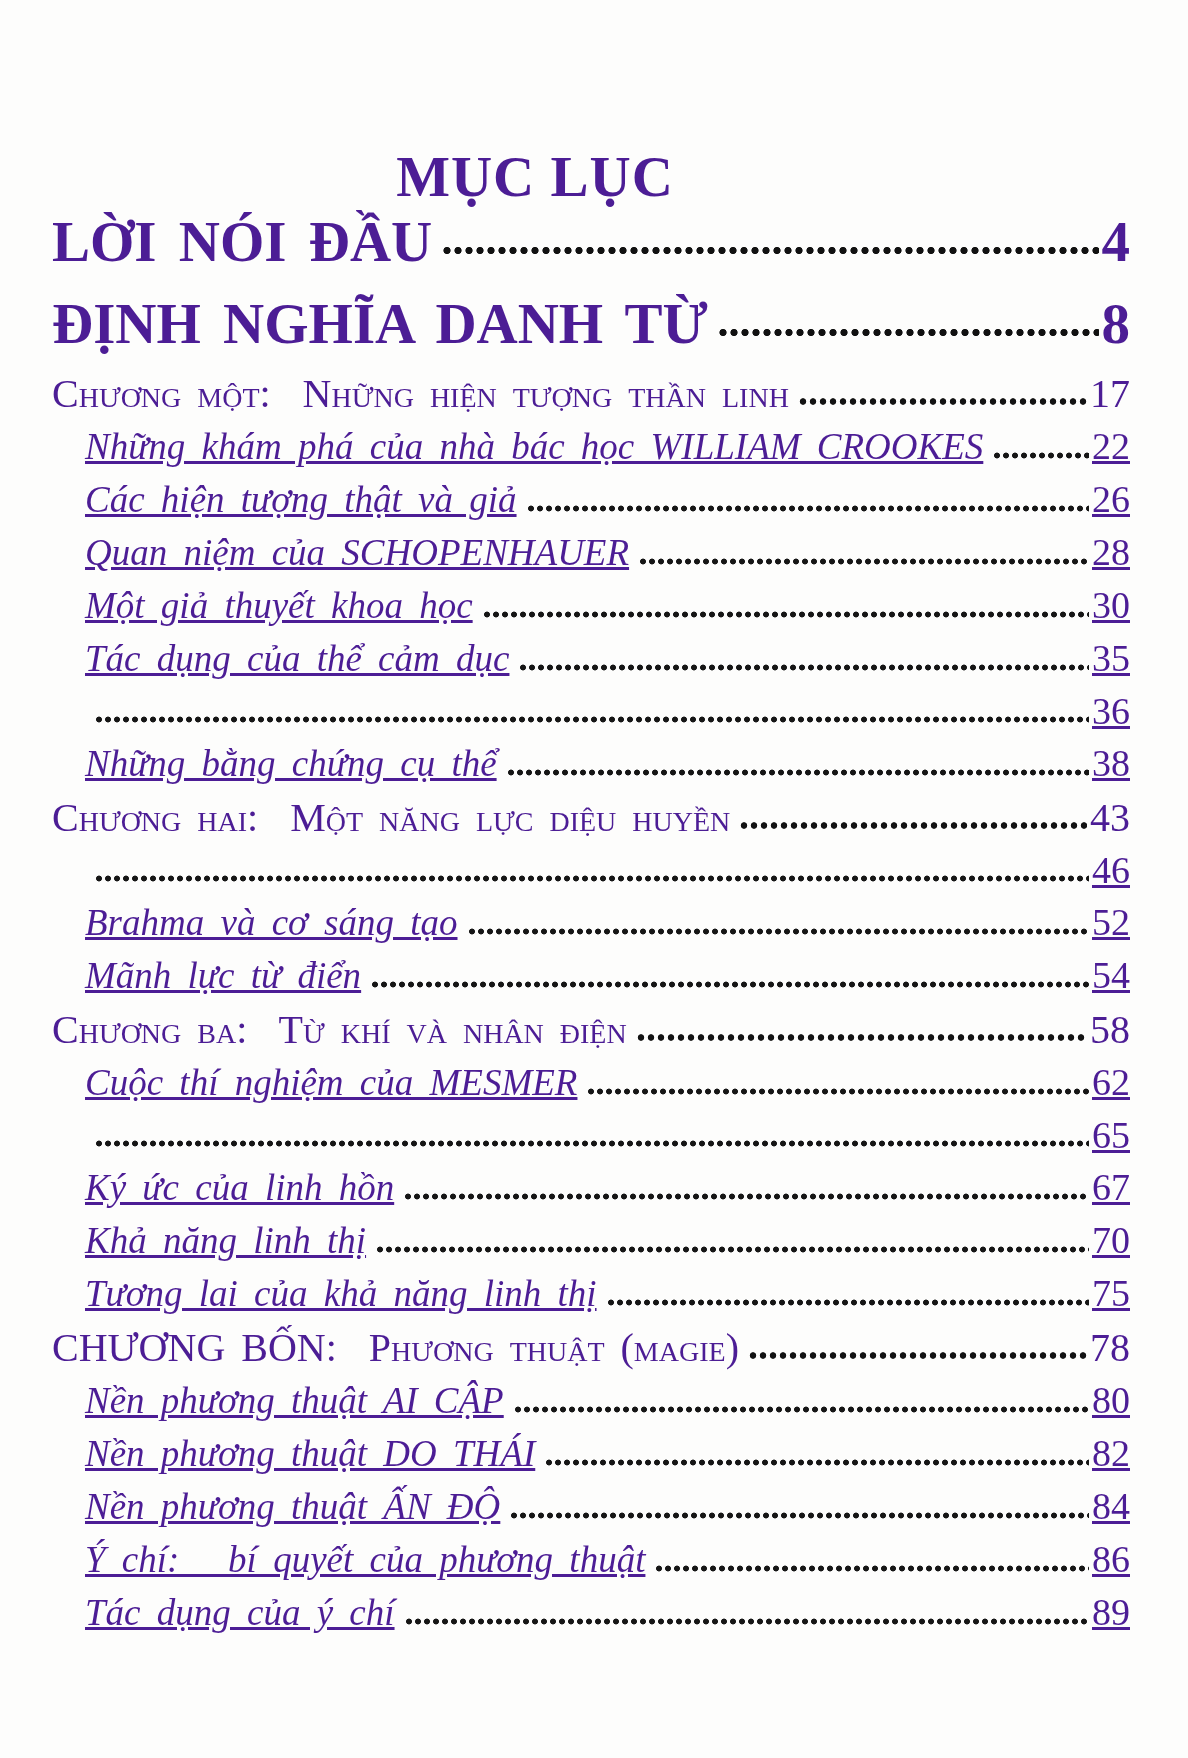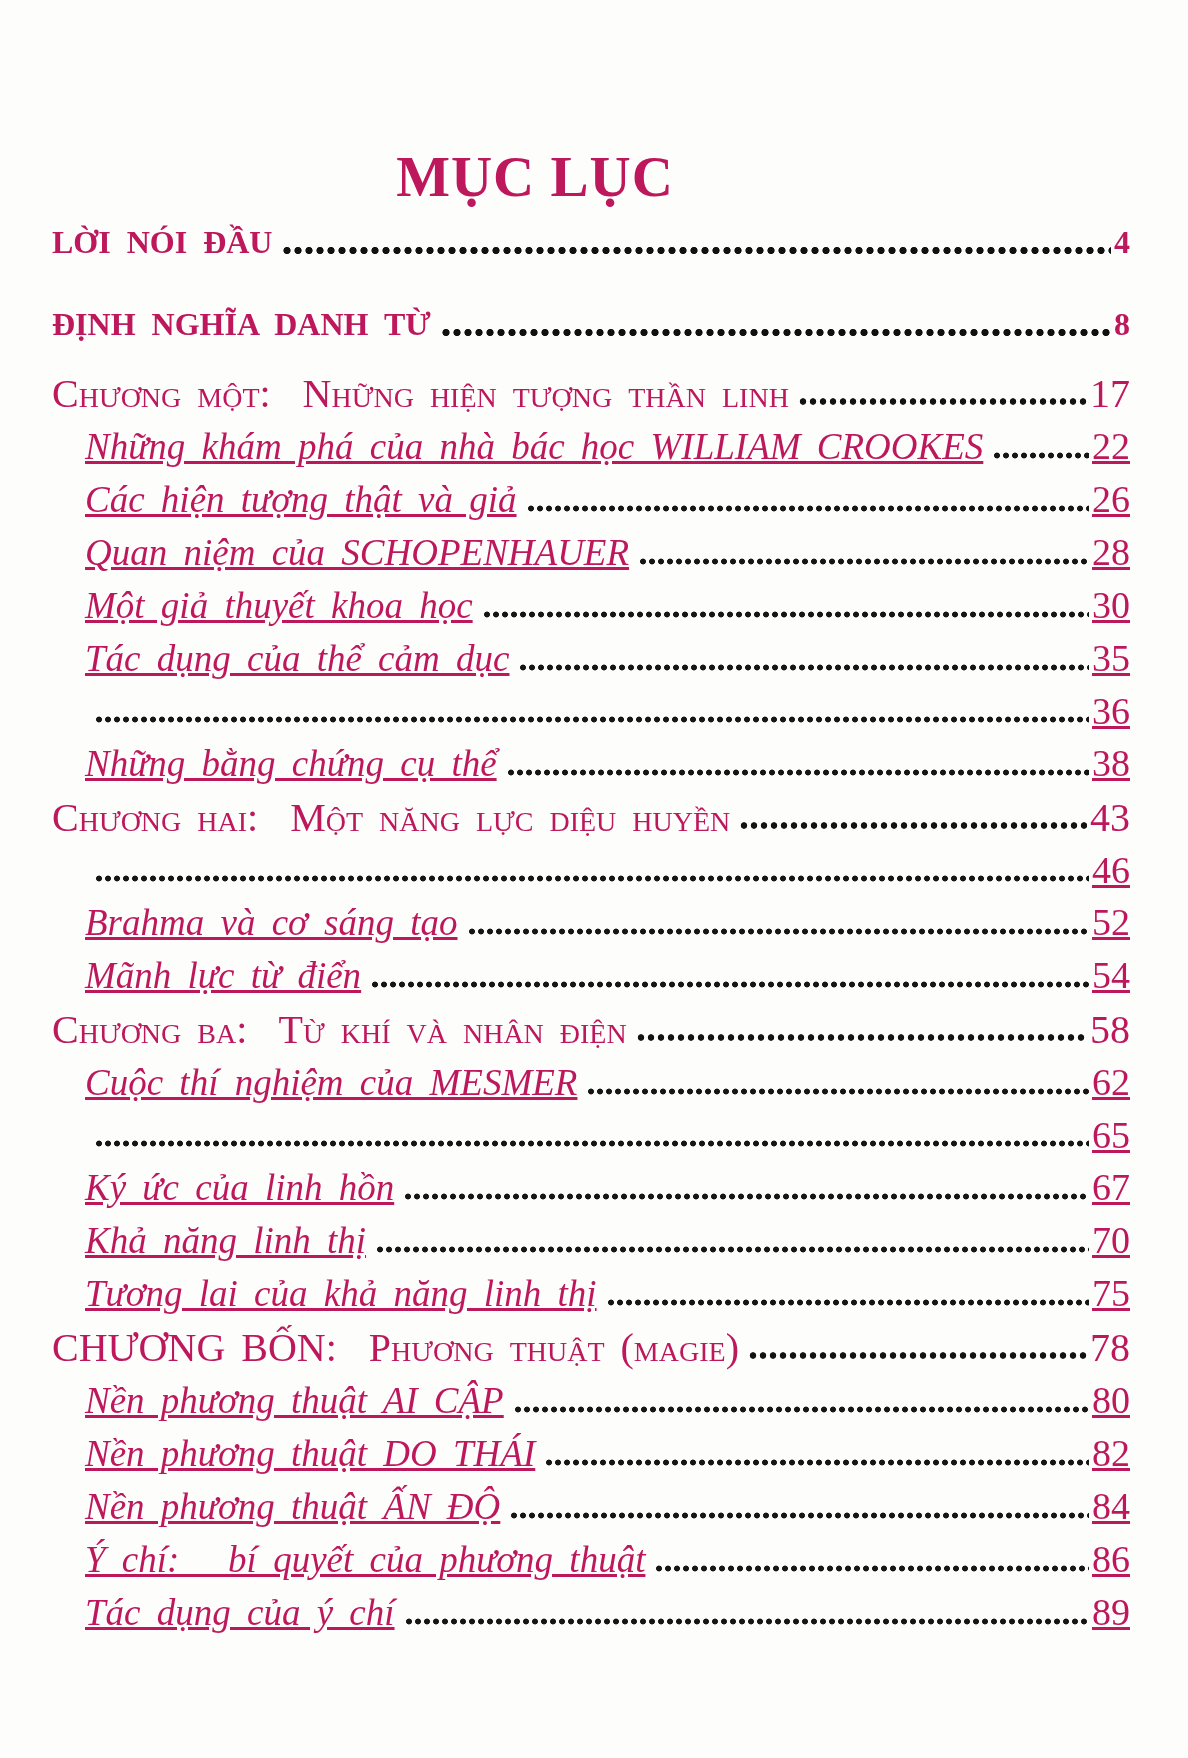--- a/index.html
+++ b/index.html
@@ -2,21 +2,21 @@
 <html lang="vi"><head>
 <meta charset="utf-8">
 <style>
   html, body { margin: 0; padding: 0; background: #e9e9e9; }
   .page {
     position: relative;
     width: 1188px;
     height: 1758px;
     margin: 0 auto;
     background: #fdfdfc;
-    color: #be185d;
+    color: #4c1d95;
     box-sizing: border-box;
     padding: 146px 58px 0 52px;
     font-family: "Liberation Serif", "DejaVu Serif", serif;
     overflow: hidden;
   }
   .doc-title {
     margin: 0;
     font-size: 57px;
     font-weight: bold;
     line-height: 62px;
@@ -31,21 +31,21 @@
     display: flex;
     align-items: baseline;
     line-height: 40px;
     margin-top: 12px;
   }
   .toc-row .label { white-space: pre; }
   
   .toc-row.main {
     margin-top: 42px;
     font-weight: bold;
-    font-size: 32px;
+    font-size: 57px;
     word-spacing: 8px;
   }
   #toc .toc-row:first-child { margin-top: 14px; }
   
   .toc-row.chapter {
     margin-top: 14px;
     font-size: 40px;
     font-variant: small-caps;
     word-spacing: 6px;
   }

